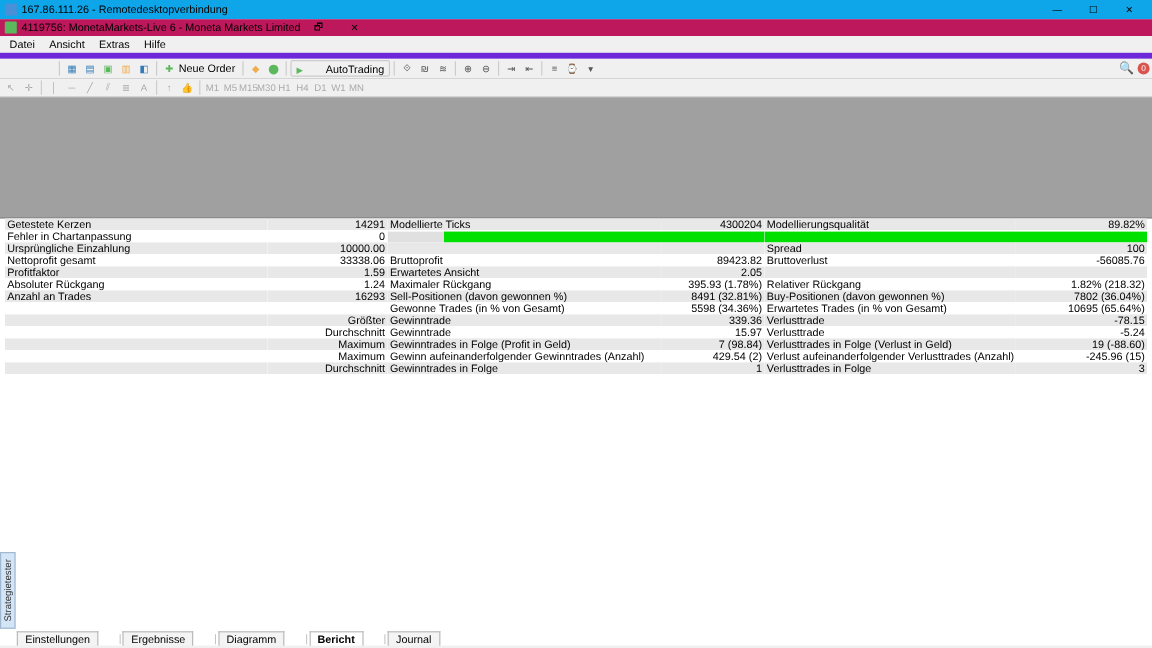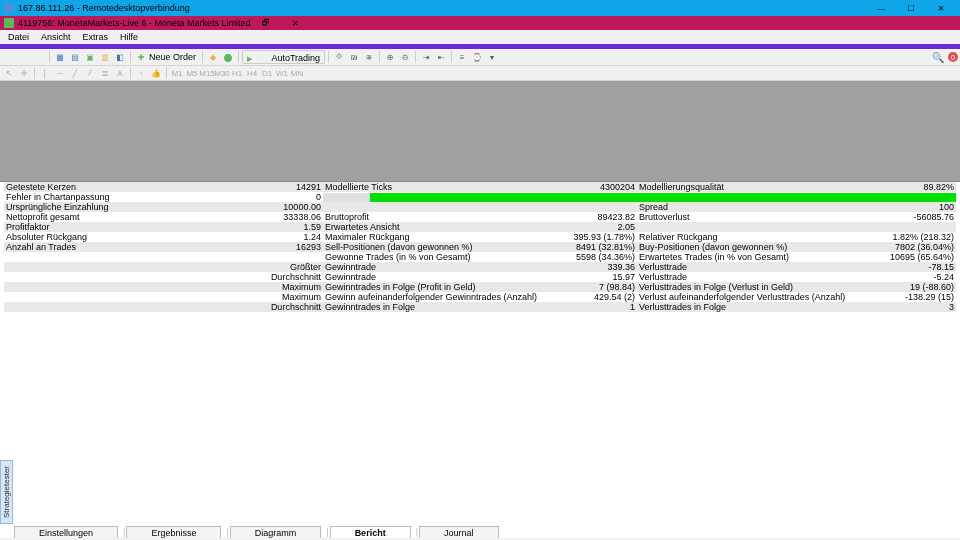--- a/index.html
+++ b/index.html
@@ -29,21 +29,21 @@
 .sideflag{position:absolute;left:0;bottom:16px;width:11px;height:62px;background:#d4e5f7;border:1px solid #a0b8d0;writing-mode:vertical-rl;transform:rotate(180deg);font-size:8px;display:flex;align-items:center;justify-content:center;color:#333}
 .report{padding:0 4px}
 .report table{width:100%;border-collapse:collapse;table-layout:fixed}
 .report td{height:10px;font-size:9px;padding:0 2px;vertical-align:middle;overflow:hidden;white-space:nowrap}
 .report tr.alt td{background:#e8e8e8}
 .report td.r{text-align:right}
 .progressbar{height:9px;background:#e0e0e0;position:relative;margin:0}
 .progressbar .fill{position:absolute;top:0;bottom:0;background:#00e000}
 .qualbar{height:9px;background:#00e000;position:relative}
 .tabs{position:absolute;bottom:2px;left:14px;display:flex;align-items:center;gap:0;font-size:9px}
-.tab{padding:1px 24px;border:1px solid #bbb;border-bottom:none;background:#f4f4f4;margin-right:4px;position:relative;top:1px}
+.tab{padding:1px 6px;border:1px solid #bbb;border-bottom:none;background:#f4f4f4;margin-right:16px;position:relative;top:1px}
 .tab.active{background:#fff;font-weight:700}
 .tabsep{color:#bbb;padding:0 1px}
 .statusbar{position:absolute;bottom:0;left:0;right:0;height:2px;background:#f0f0f0}
 </style>
 </head>
 <body>
 
 <div class="titlebar">
   <div class="icon"></div>
   <div class="title">167.86.111.26 - Remotedesktopverbindung</div>
@@ -245,21 +245,21 @@
           <td class="r">7 (98.84)</td>
           <td>Verlusttrades in Folge (Verlust in Geld)</td>
           <td class="r">19 (-88.60)</td>
         </tr>
 <tr>
           <td></td>
           <td class="r">Maximum</td>
           <td>Gewinn aufeinanderfolgender Gewinntrades (Anzahl)</td>
           <td class="r">429.54 (2)</td>
           <td>Verlust aufeinanderfolgender Verlusttrades (Anzahl)</td>
-          <td class="r">-138.29 (15)</td>
+          <td class="r">-245.96 (15)</td>
         </tr>
 <tr class="alt">
           <td></td>
           <td class="r">Durchschnitt</td>
           <td>Gewinntrades in Folge</td>
           <td class="r">1</td>
           <td>Verlusttrades in Folge</td>
           <td class="r">3</td>
         </tr>
 </tbody>

